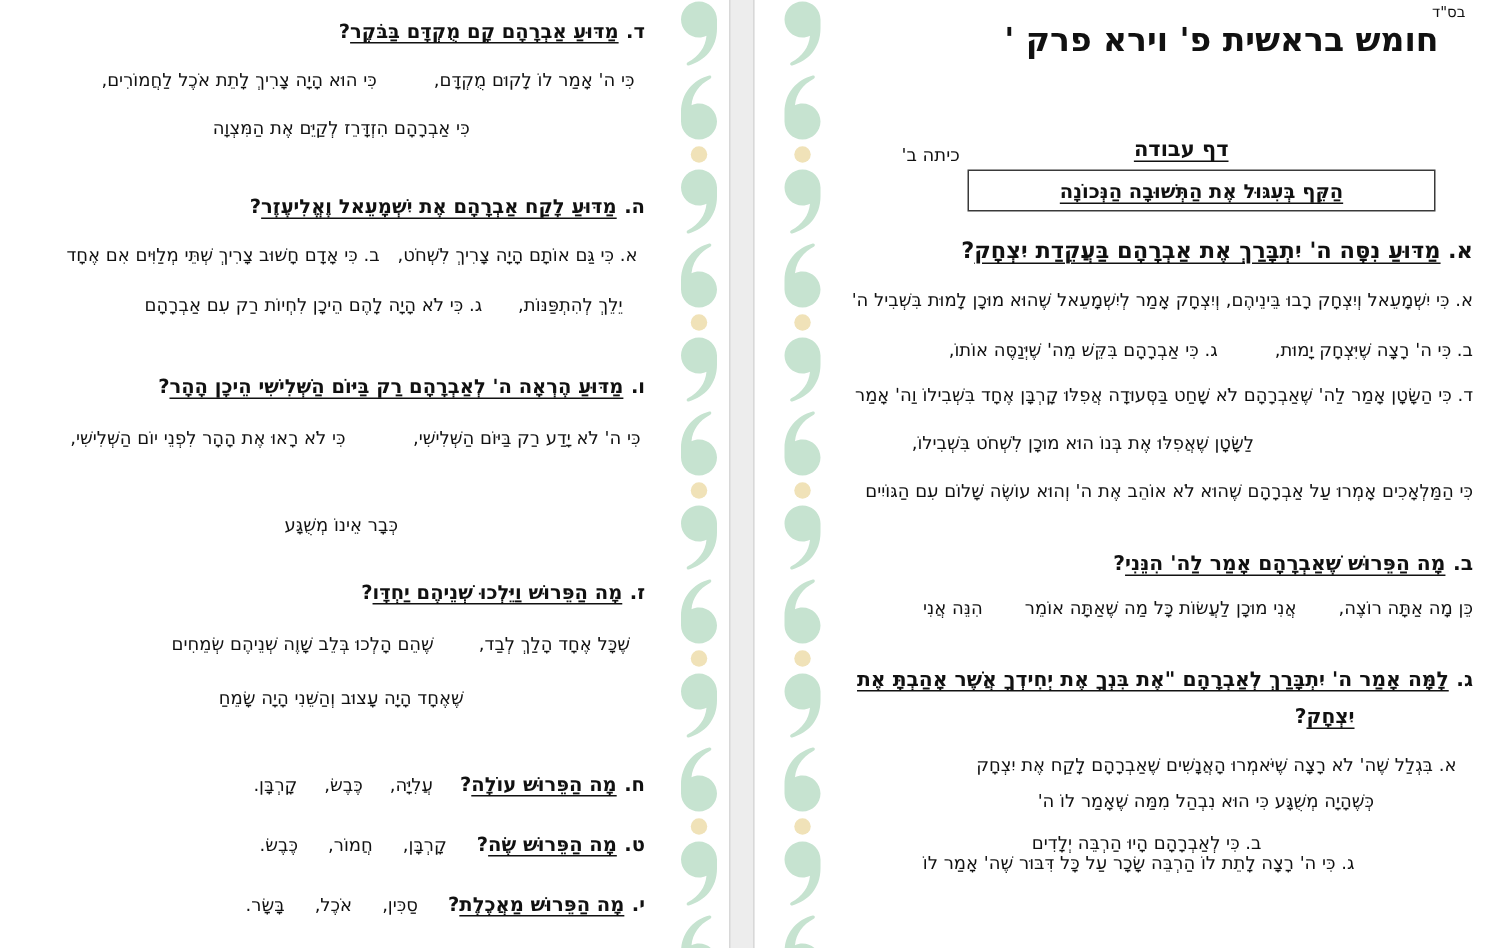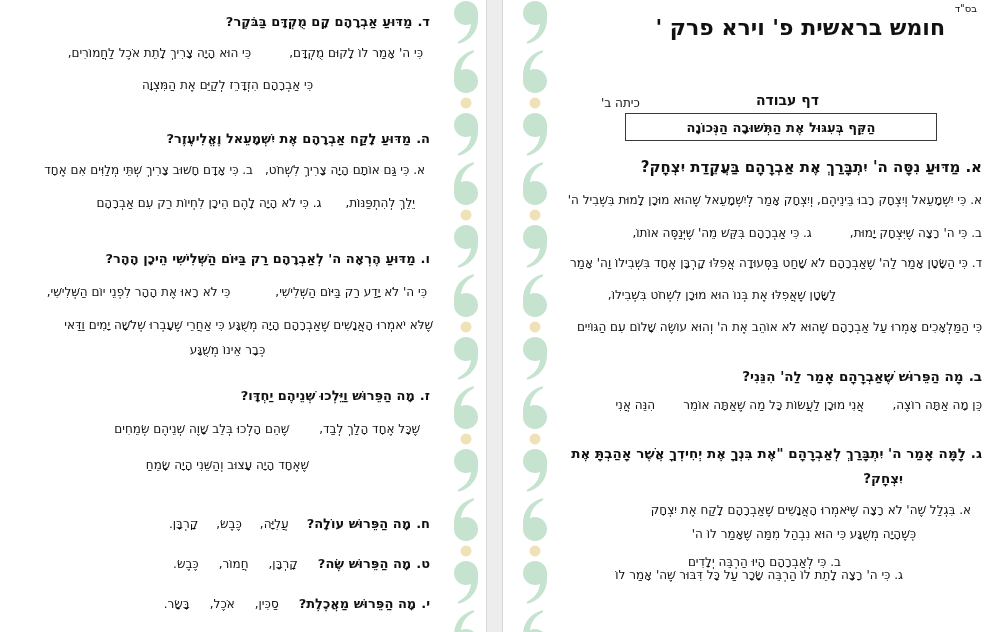--- a/index.html
+++ b/index.html
@@ -6,32 +6,32 @@
   #screen{position:relative;width:991px;height:632px;background:#ffffff;overflow:hidden;
           font-family:"DejaVu Sans",sans-serif;color:#111;}
   .page{position:absolute;top:0;height:632px;direction:rtl;}
   #left-page{left:0;width:455px;}
   #right-page{left:556px;width:435px;}
   .abs{position:absolute;white-space:nowrap;}
   .h{font-weight:bold;font-size:13px;}
   .b{font-size:12px;}
   .row{display:flex;align-items:baseline;}
   .center{left:0;right:0;text-align:center;}
-  .u{text-underline-offset:3px;text-decoration-thickness:1px;text-align:center;}
+  .u{text-decoration:underline;text-underline-offset:3px;text-decoration-thickness:1px;text-align:center;}
   .pfx{margin-left:5px;}
   #divider{position:absolute;top:0;left:486px;width:15px;height:632px;background:#ededed;
            border-left:1px solid #d8d8d8;border-right:1px solid #d8d8d8;}
   .strip{position:absolute;top:0;height:632px;}
   #strip-left{left:453px;width:26px;}
   #strip-right{left:522px;width:30px;}
   #bsd{font-size:10px;}
   #title{font-size:22px;font-weight:bold;}
   #class-label{font-size:12px;margin-top:41px;}
   #worksheet-label{font-size:14px;font-weight:bold;}
-  #instruction-box{border:1.5px solid #3a3a3a;text-align:center;padding:3px 0 4px 0;}
+  #instruction-box{border:1.5px solid #3a3a3a;text-align:center;padding:3px 0 4px 0;margin-left:20px;}
   #instruction-box span{font-size:13px;font-weight:bold;}
 </style>
 </head>
 <body>
 
 <div id="screen">
 
   <div class="page" id="left-page">
 
     <div class="abs h" style="top:14px;right:25px">
@@ -55,21 +55,20 @@
       <span>ג. כִּי לֹא הָיָה לָהֶם הֵיכָן לִחְיוֹת רַק עִם אַבְרָהָם</span>
     </div>
 
     <div class="abs h" style="top:251px;right:25px">
       <span class="pfx">ו.</span><span class="u">מַדּוּעַ הֶרְאָה ה' לְאַבְרָהָם רַק בַּיּוֹם הַשְּׁלִישִׁי הֵיכָן הָהָר</span><span>?</span>
     </div>
     <div class="abs row b" style="top:285px;right:28px;gap:45px">
       <span>כִּי ה' לֹא יָדַע רַק בַּיּוֹם הַשְּׁלִישִׁי,</span>
       <span>כִּי לֹא רָאוּ אֶת הָהָר לִפְנֵי יוֹם הַשְּׁלִישִׁי,</span>
     </div>
-    <div class="abs b" style="top:318px;right:22px">שֶׁלֹּא יֹאמְרוּ הָאֲנָשִׁים שֶׁאַבְרָהָם הָיָה מְשֻׁגָּע כִּי אַחֲרֵי שֶׁעָבְרוּ שְׁלֹשָׁה יָמִים וַדַּאי</div>
     <div class="abs h" style="top:388px;right:25px">
       <span class="pfx">ז.</span><span class="u">מָה הַפֵּרוּשׁ וַיֵּלְכוּ שְׁנֵיהֶם יַחְדָּו</span><span>?</span>
     </div>
 
     <div class="abs b center" style="top:343px">כְּבָר אֵינוֹ מְשֻׁגָּע</div>
     <div class="abs row b" style="top:422px;right:35px;gap:30px">
       <span>שֶׁכָּל אֶחָד הָלַךְ לְבַד,</span>
       <span>שֶׁהֵם הָלְכוּ בְּלֵב שָׁוֶה שְׁנֵיהֶם שְׂמֵחִים</span>
     </div>
     <div class="abs b center" style="top:458px">שֶׁאֶחָד הָיָה עָצוּב וְהַשֵּׁנִי הָיָה שָׂמֵחַ</div>
@@ -120,21 +119,21 @@
         <use href="#unit" y="224"></use>
       <use href="#unit" y="336"></use>
         <use href="#unit" y="448"></use>
         <use href="#unit" y="560"></use>
     </svg>
   </div>
 
   <div class="page" id="right-page">
 
     <div class="abs" id="bsd" style="top:3px;right:14px">בס"ד</div>
-    <div class="abs" id="title" style="top:15px;right:46px">חומש בראשית פ' וירא פרק '</div>
+    <div class="abs" id="title" style="top:15px;right:32px">חומש בראשית פ' וירא פרק '</div>
     <div class="abs" id="class-label" style="top:55px;left:45px">כיתה ב'</div>
     <div class="abs u" id="worksheet-label" style="top:92px;right:172px">דף עבודה</div>
     <div class="abs" id="instruction-box" style="top:113px;left:69px;width:310px">
       <span class="u">הַקֵּף בְּעִגּוּל אֶת הַתְּשׁוּבָה הַנְּכוֹנָה</span>
     </div>
 
     <div class="abs h" style="top:158px;right:9px;font-size:15px">
       <span class="pfx">א.</span><span class="u">מַדּוּעַ נִסָּה ה' יִתְבָּרַךְ אֶת אַבְרָהָם בַּעֲקֵדַת יִצְחָק</span><span>?</span>
     </div>
     <div class="abs b" style="top:193px;right:9px">א. כִּי יִשְׁמָעֵאל וְיִצְחָק רָבוּ בֵּינֵיהֶם, וְיִצְחָק אָמַר לְיִשְׁמָעֵאל שֶׁהוּא מוּכָן לָמוּת בִּשְׁבִיל ה'</div>

